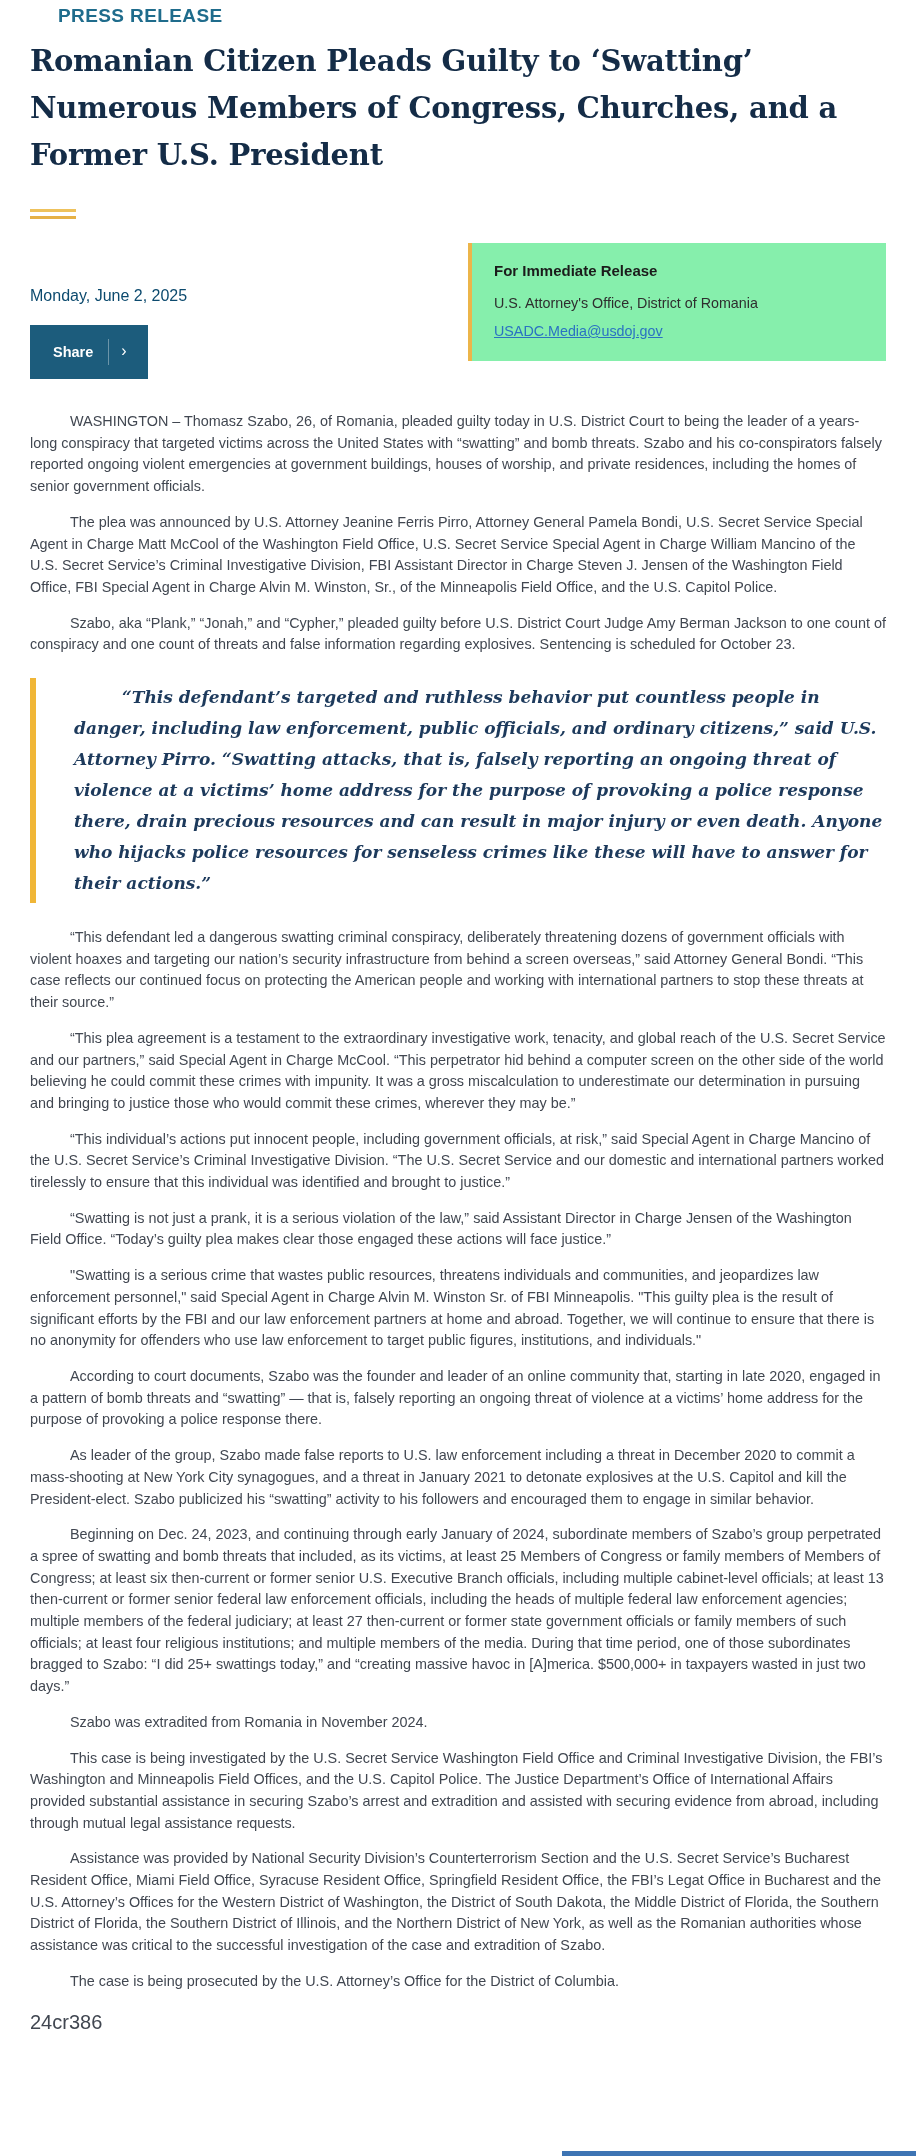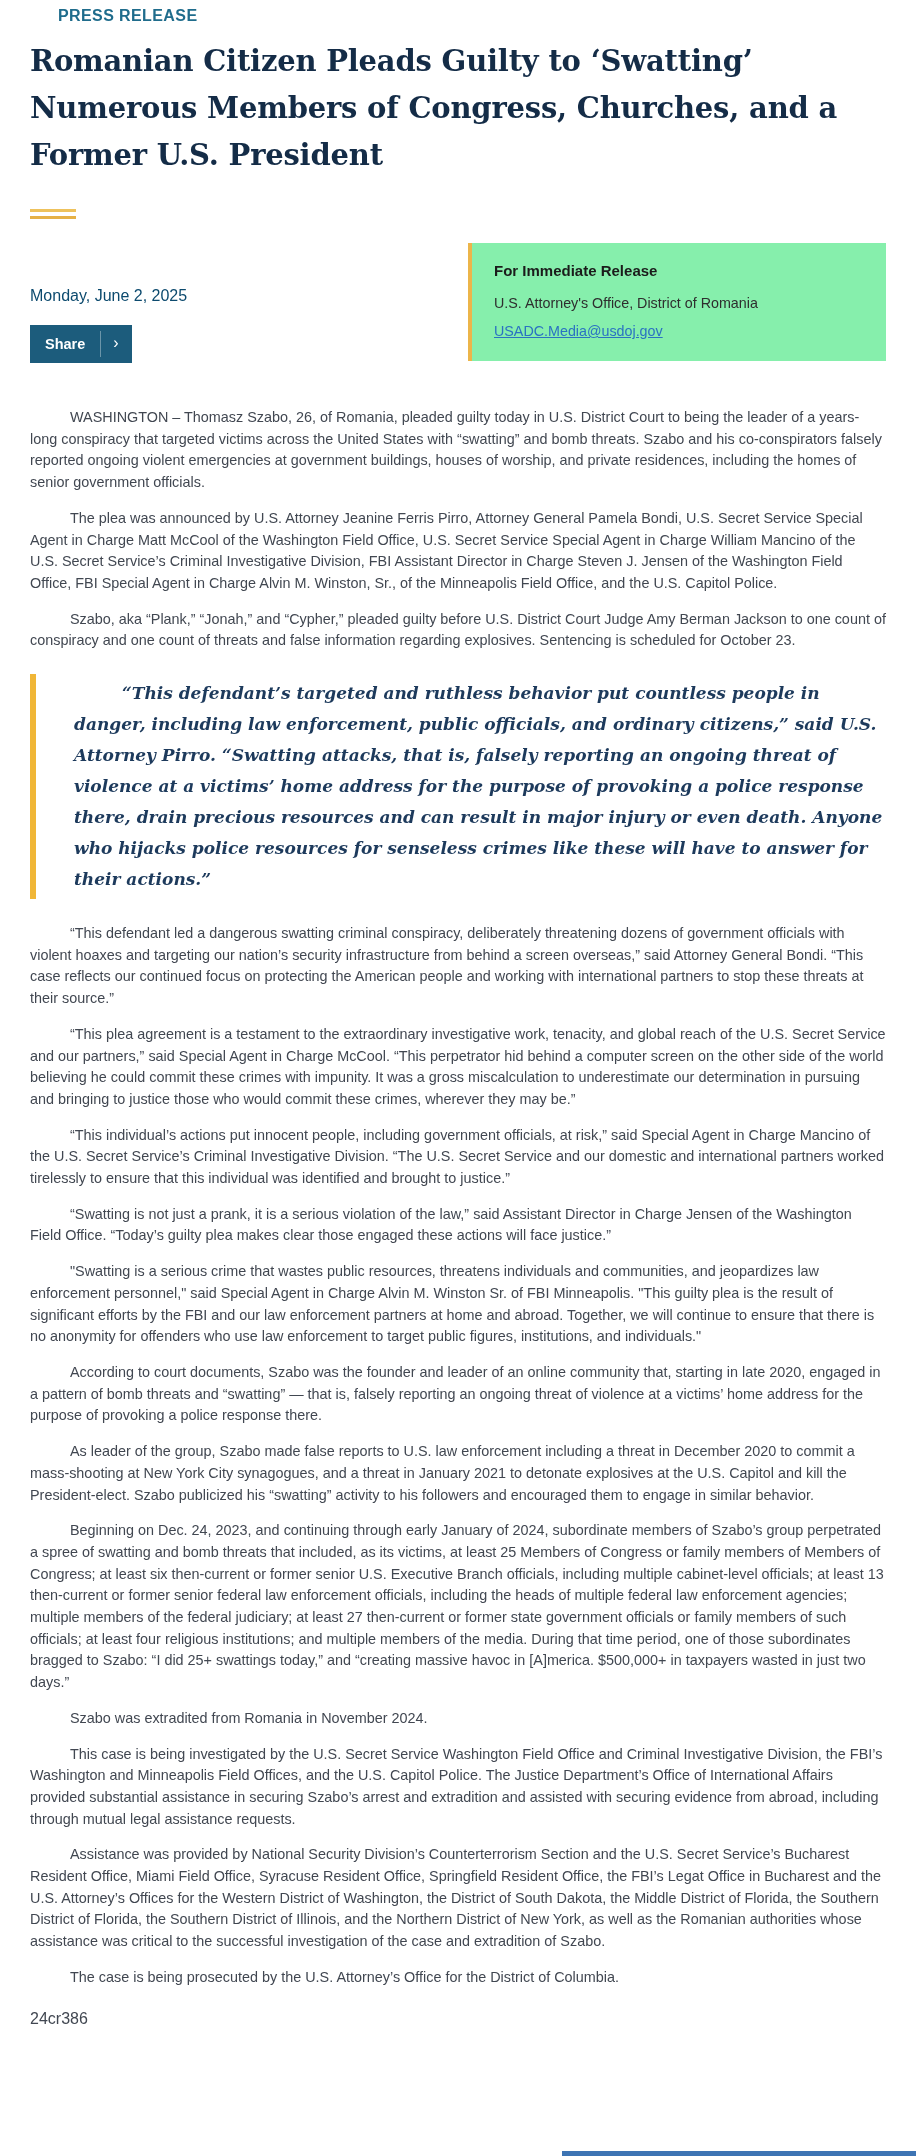--- a/index.html
+++ b/index.html
@@ -1,74 +1,74 @@
 <!DOCTYPE html>
 <html><head>
 <meta charset="utf-8">
 <style>
   * { box-sizing: border-box; }
   html, body { margin: 0; padding: 0; background: #ffffff; }
   body { width: 916px; min-height: 2156px; position: relative; font-family: "Liberation Sans", sans-serif; }
   .page { padding: 8px 30px 30px 30px; }
 
   .eyebrow {
-    color: #1f6c8c; font-size: 16px; font-weight: 700;
+    color: #1f6c8c; font-size: 19px; font-weight: 700;
     letter-spacing: 0.4px; line-height: 16px; padding-left: 28px;
   }
 
   h1.headline {
     font-family: "DejaVu Serif", serif;
     color: #142c47; font-size: 29px; line-height: 47px; font-weight: 700;
     margin: 14px 0 0 0; max-width: 820px; letter-spacing: -0.2px;
   }
 
   .gold-divider {
     width: 46px; height: 10px; margin-top: 30px;
     border-top: 3px solid #eec25c; border-bottom: 3px solid #e6b146;
   }
 
   .meta-row { display: flex; justify-content: space-between; align-items: flex-start; margin-top: 24px; }
   .meta-left { margin-top: 44px; }
   .date { font-size: 16px; color: #0c4a6e; line-height: 18px; }
 
   .share-btn {
     margin-top: 20px; display: inline-flex; align-items: stretch;
-    background: #1c5c7c; border: none; cursor: pointer; padding: 0;
+    background: #1c5c7c; border: none; cursor: pointer; padding: 8px;
     color: #ffffff; font-family: "Liberation Sans", sans-serif;
   }
   .share-btn .share-label { font-size: 14.5px; font-weight: 700; padding: 11px 15px; line-height: 16px; }
   .share-btn .share-sep { width: 1px; background: rgba(255,255,255,0.35); margin: 6px 0; }
   .share-btn .share-chev { font-size: 16px; padding: 10px 13px 12px 12px; line-height: 16px; }
 
   .release-box {
     width: 418px; background: #86efac; border-left: 4px solid #ecb54a;
     padding: 18px 20px 20px 22px;
   }
   .release-box .rb-title { font-size: 15px; font-weight: 700; color: #1b1b1b; line-height: 19px; }
   .release-box .rb-office { font-size: 14.3px; color: #2e2e2e; margin-top: 14px; line-height: 19px; }
   .release-box .rb-email {
     display: inline-block; margin-top: 9px; font-size: 14.3px; color: #2a72c2;
     text-decoration: underline; line-height: 19px;
   }
 
-  .article { margin-top: 44px; }
+  .article { margin-top: 32px; }
   .article p {
     margin: 0 0 14px 0; font-size: 14.4px; line-height: 21.7px;
     color: #414751; text-indent: 40px;
   }
 
   blockquote.pull-quote {
     margin: 22px 0 24px 0; padding: 4px 0 4px 38px;
     border-left: 6px solid #f0b637;
     font-family: "DejaVu Serif", serif; font-style: italic; font-weight: 600;
     color: #1d3a5c; font-size: 17px; line-height: 31px;
     text-indent: 48px;
   }
 
-  .case-number { font-size: 16px; color: #414751; margin-top: 20px; line-height: 19px; }
+  .case-number { font-size: 20px; color: #414751; margin-top: 20px; line-height: 19px; }
 
   .footer-blue-strip {
     position: absolute; bottom: 0; right: 0; width: 354px; height: 5px;
     background: #3d74b4;
   }
 </style>
 </head>
 <body>
 
 <div class="page">

